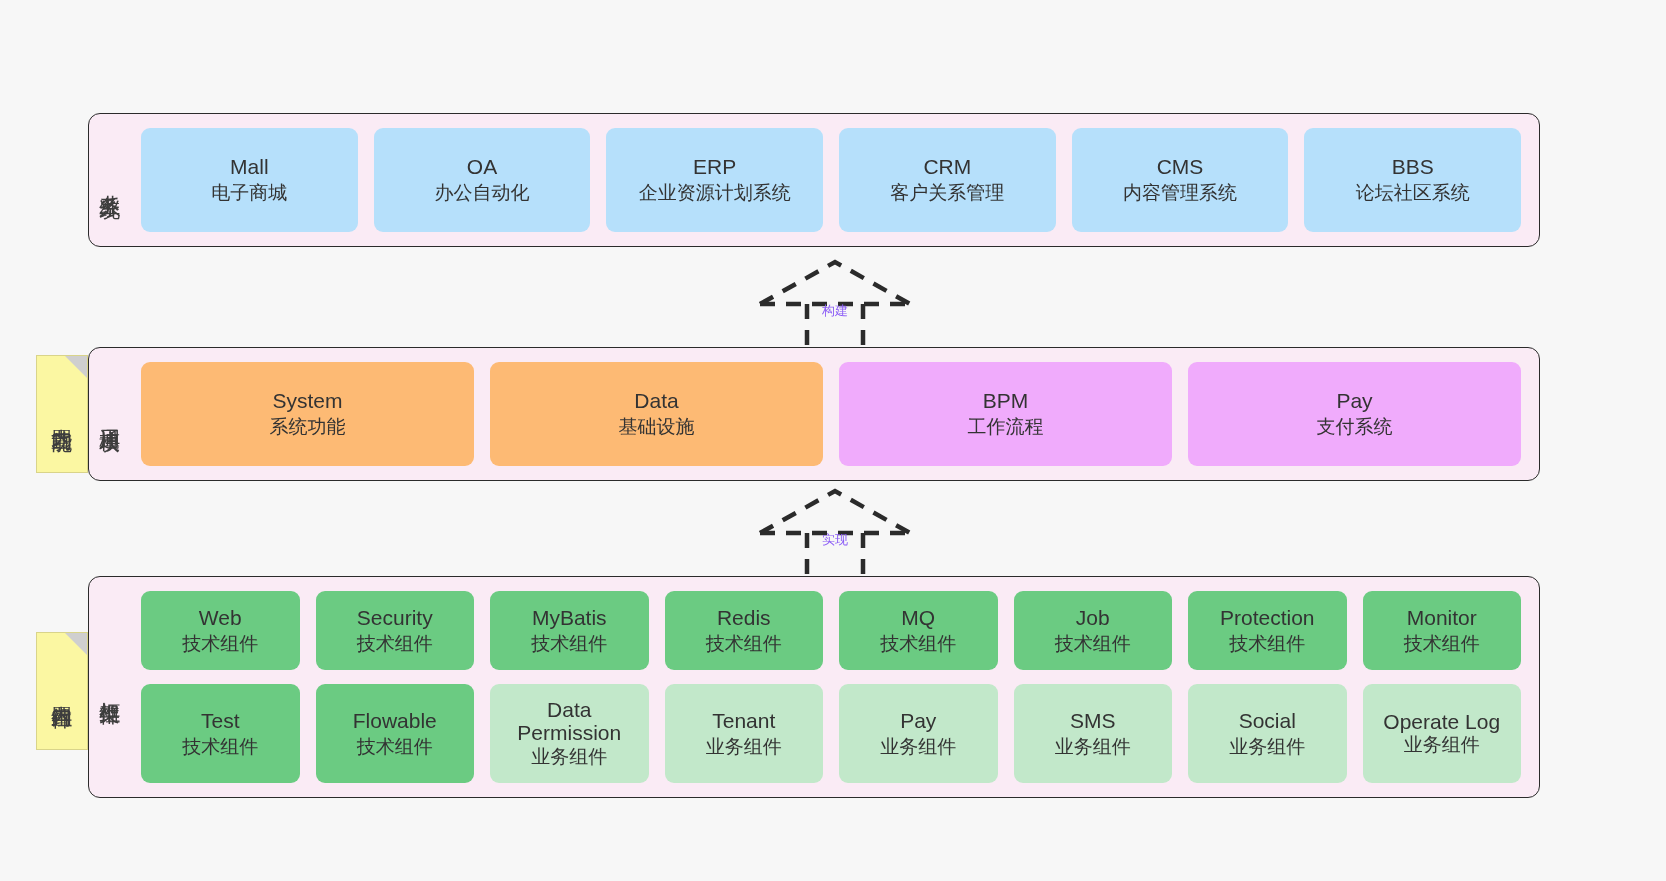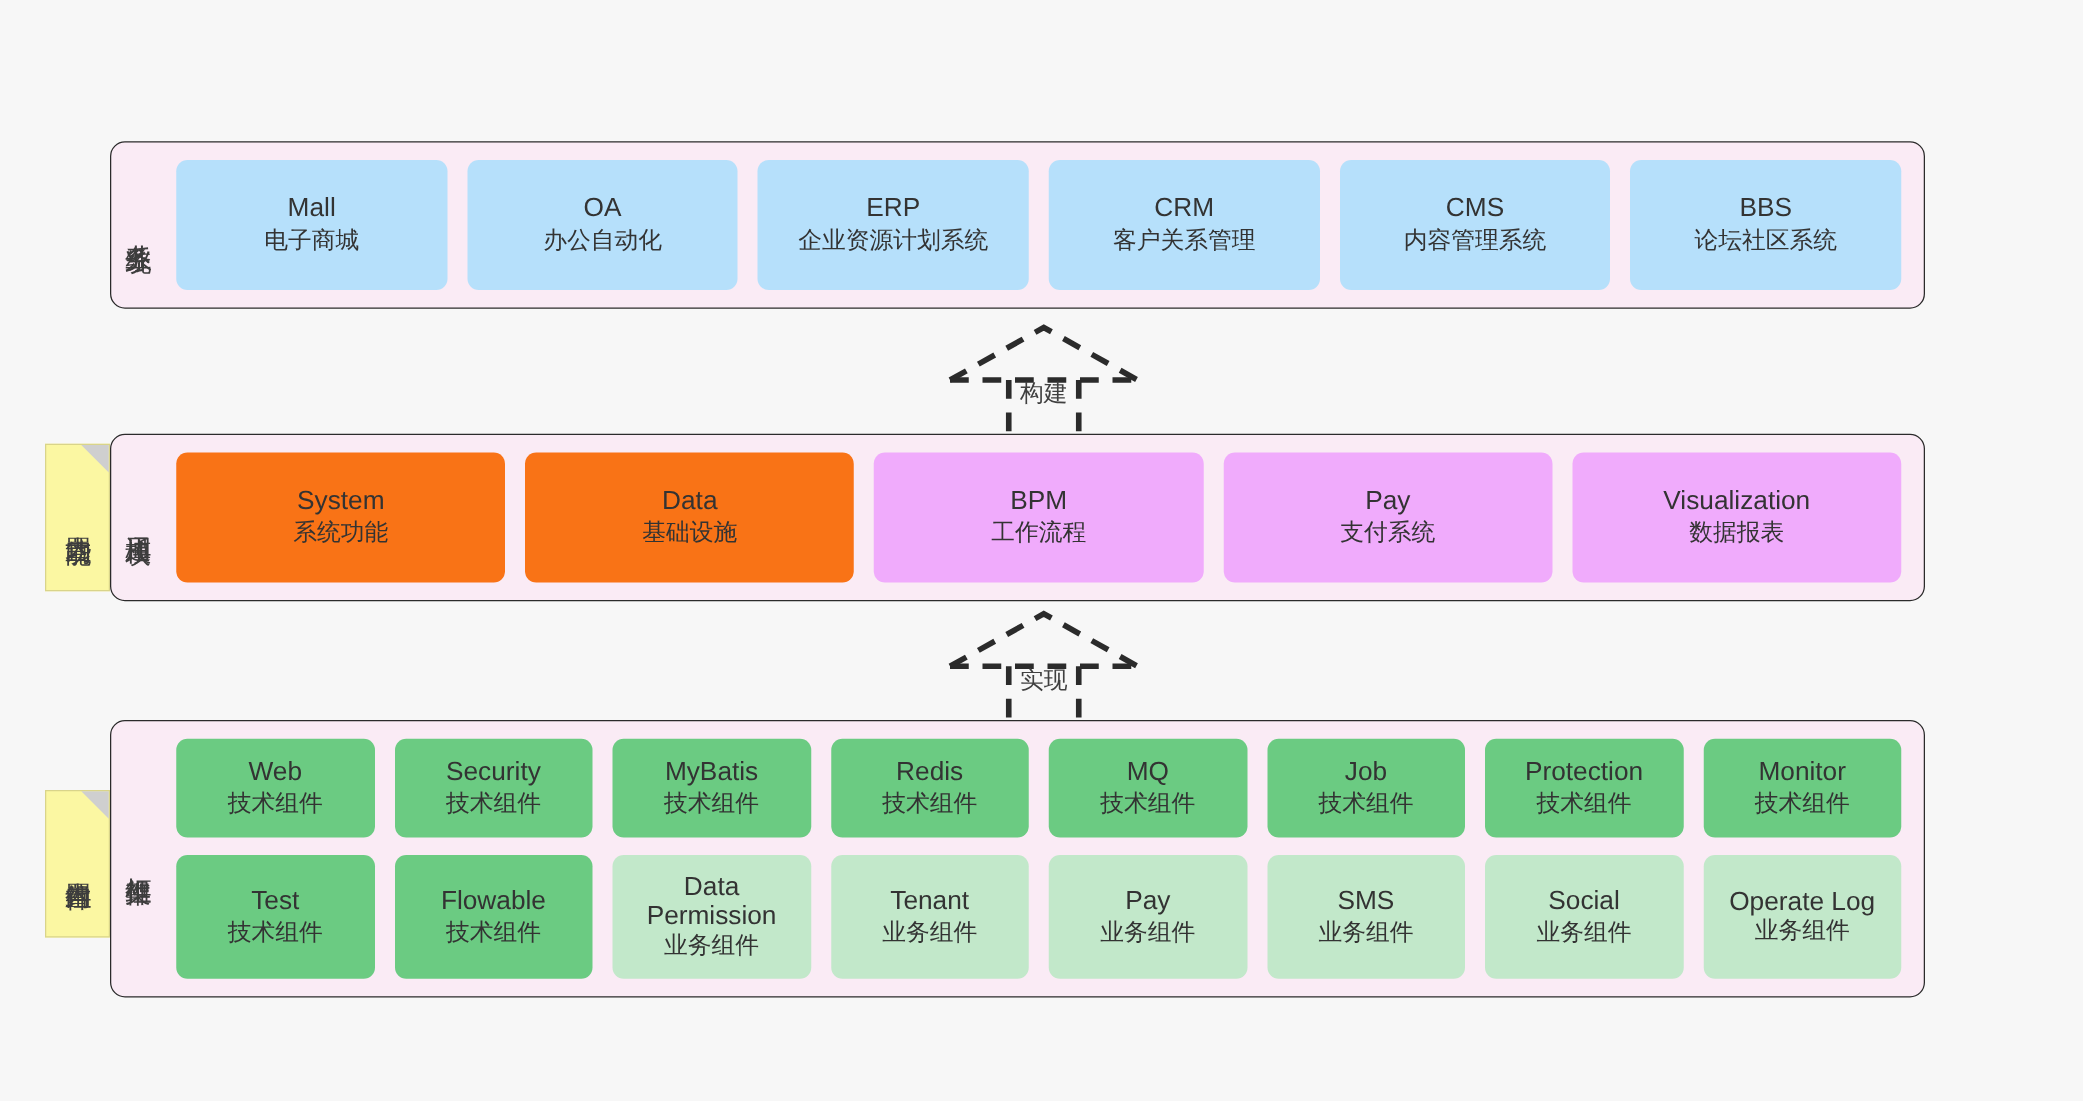--- a/index.html
+++ b/index.html
@@ -65,21 +65,21 @@
     text-align: center;
     line-height: 1.28;
     padding: 6px 8px;
     color: #333333;
   }
   .card .t1 { font-size: 21px; }
   .card .t2 { font-size: 19px; }
   .card.two-line-name .t1 { line-height: 1.12; }
 
   .c-blue       { background: #b6e0fb; }
-  .c-red        { background: #f97316; text-align: center; }
+  .c-red        { background: #fdba74; text-align: center; }
   .c-pink       { background: #f0abfc; }
   .c-green      { background: #6bcb82; }
   .c-lightgreen { background: #c2e8ca; }
 
   
   .note {
     position: absolute;
     background: #fbf7a2;
     border: 1px solid #d9d48a;
     display: flex;
@@ -107,22 +107,22 @@
     position: absolute;
     width: 150px;
     height: 100px;
   }
   .arrow svg { display: block; width: 100%; height: 100%; overflow: visible; }
   .arrow .alabel {
     position: absolute;
     left: 50%;
     top: 44px;
     transform: translateX(-50%);
-    font-size: 19px;
-    color: #404040;
+    font-size: 13px;
+    color: #8b5cf6;
     background: transparent;
     padding: 0 2px;
     white-space: nowrap;
     user-select: none;
   }
 </style>
 </head>
 <body>
 
 <div id="canvas">
@@ -186,24 +186,20 @@
             <div class="t2">基础设施</div>
           </div>
           <div class="card c-pink">
             <div class="t1">BPM</div>
             <div class="t2">工作流程</div>
           </div>
           <div class="card c-pink">
             <div class="t1">Pay</div>
             <div class="t2">支付系统</div>
           </div>
-          <div class="card c-pink">
-            <div class="t1">Visualization</div>
-            <div class="t2">数据报表</div>
-          </div>
         </div>
       </div>
   </div>
 
   <div class="arrow" style="left:760px; top:487px;">
     <svg viewBox="0 0 150 100" preserveAspectRatio="none" aria-hidden="true">
       <path d="M0 46 L75 4 L150 46" fill="none" stroke="#2b2b2b" stroke-width="4.5" stroke-dasharray="15 11" stroke-linecap="butt"></path>
       <path d="M0 46 L150 46" fill="none" stroke="#2b2b2b" stroke-width="4.5" stroke-dasharray="15 11"></path>
       <path d="M47 46 L47 100" fill="none" stroke="#2b2b2b" stroke-width="4.5" stroke-dasharray="15 11"></path>
       <path d="M103 46 L103 100" fill="none" stroke="#2b2b2b" stroke-width="4.5" stroke-dasharray="15 11"></path>

